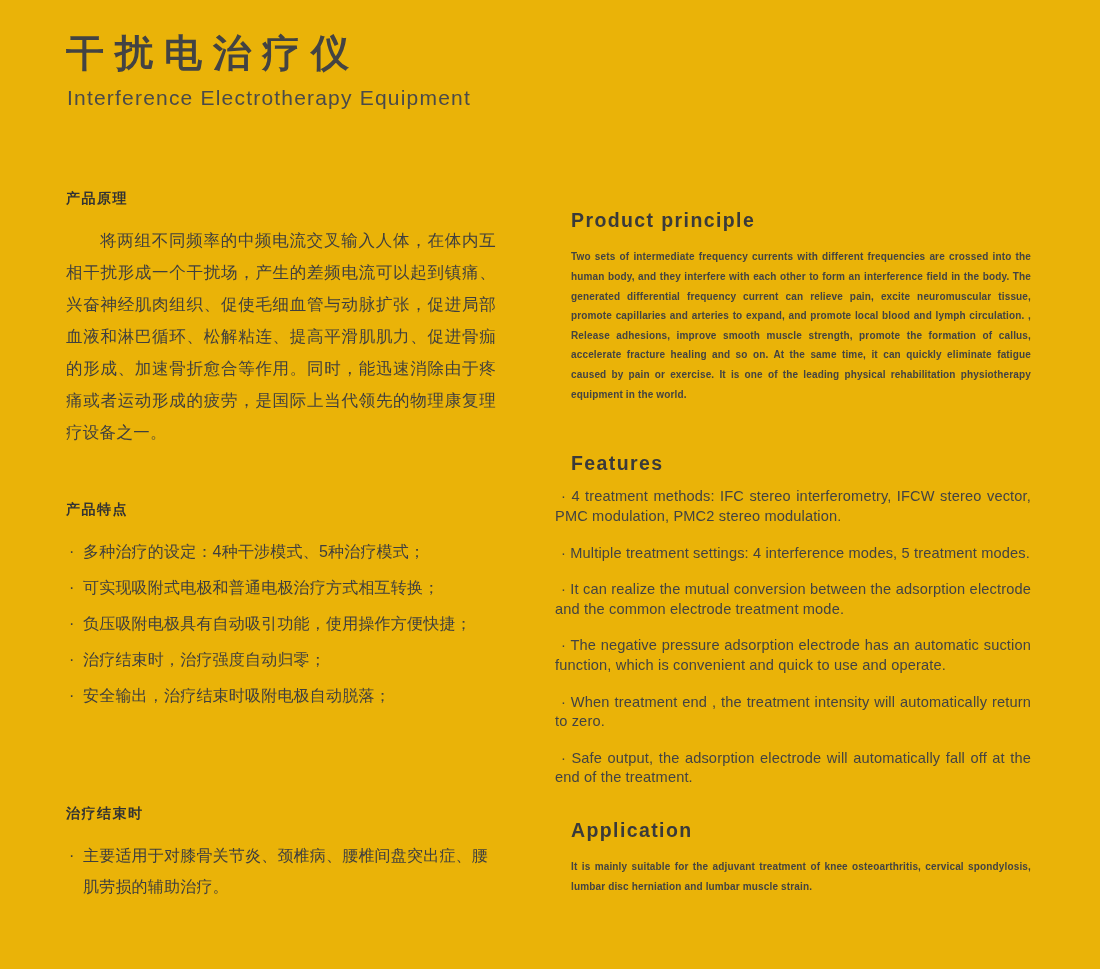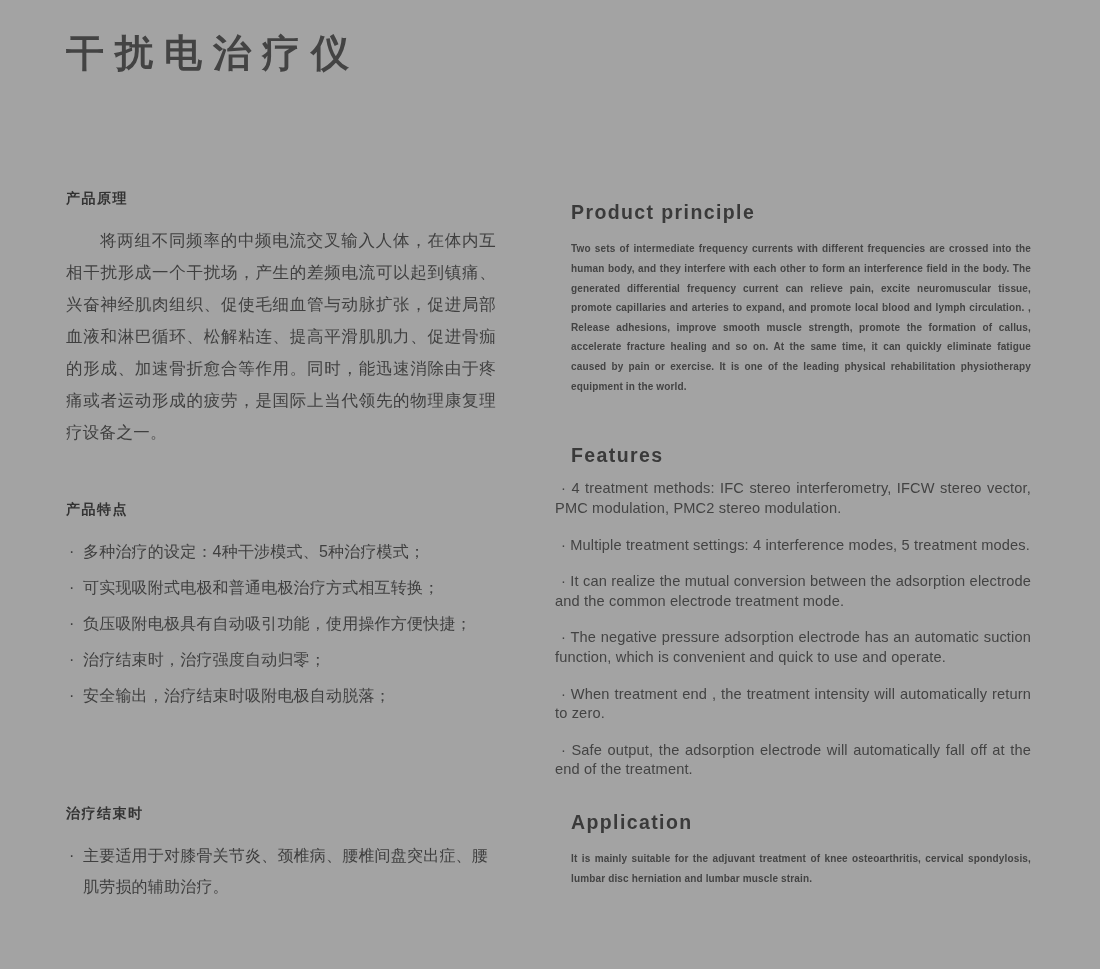--- a/index.html
+++ b/index.html
@@ -12,21 +12,21 @@
     height: 969px;
     position: relative;
     font-family: "Liberation Sans", "DejaVu Sans", sans-serif;
     color: #3c3c3c;
     overflow: hidden;
   }
 
   .page {
     position: absolute;
     inset: 0;
-    background: #a3a3a3;
+    background: #eab308;
   }
 
   
   .header {
     position: absolute;
     left: 66px;
     top: 30px;
     width: 960px;
   }
   .main-title {
@@ -102,21 +102,21 @@
     color: #3f3f3f;
   }
 
   
   .en-heading {
     font-size: 19.5px;
     font-weight: 600;
     color: #3a3a3a;
     letter-spacing: 1.4px;
     line-height: 1.2;
-    margin: 4px 0 0 16px;
+    margin: 12px 0 0 16px;
   }
   .en-body {
     font-size: 10px;
     line-height: 19.6px;
     color: #434343;
     letter-spacing: 0.15px;
     text-align: justify;
     text-justify: inter-word;
     margin: 15px 0 0 16px;
     font-weight: bold;
@@ -146,20 +146,21 @@
   .block-features-l  { position: absolute; left: 0; top: 311px; width: 430px; }
   .block-app-l       { position: absolute; left: 0; top: 615px; width: 430px; }
 </style>
 </head>
 <body>
 
 <div class="page">
 
   <div class="header">
     <h1 class="main-title">干扰电治疗仪</h1>
+    <div class="sub-title">Interference Electrotherapy Equipment</div>
   </div>
 
   <div class="col-left">
 
     <section class="block-principle-l">
       <h2 class="cn-heading">产品原理</h2>
       <p class="cn-body">将两组不同频率的中频电流交叉输入人体，在体内互相干扰形成一个干扰场，产生的差频电流可以起到镇痛、兴奋神经肌肉组织、促使毛细血管与动脉扩张，促进局部血液和淋巴循环、松解粘连、提高平滑肌肌力、促进骨痂的形成、加速骨折愈合等作用。同时，能迅速消除由于疼痛或者运动形成的疲劳，是国际上当代领先的物理康复理疗设备之一。</p>
     </section>
 
     <section class="block-features-l">

